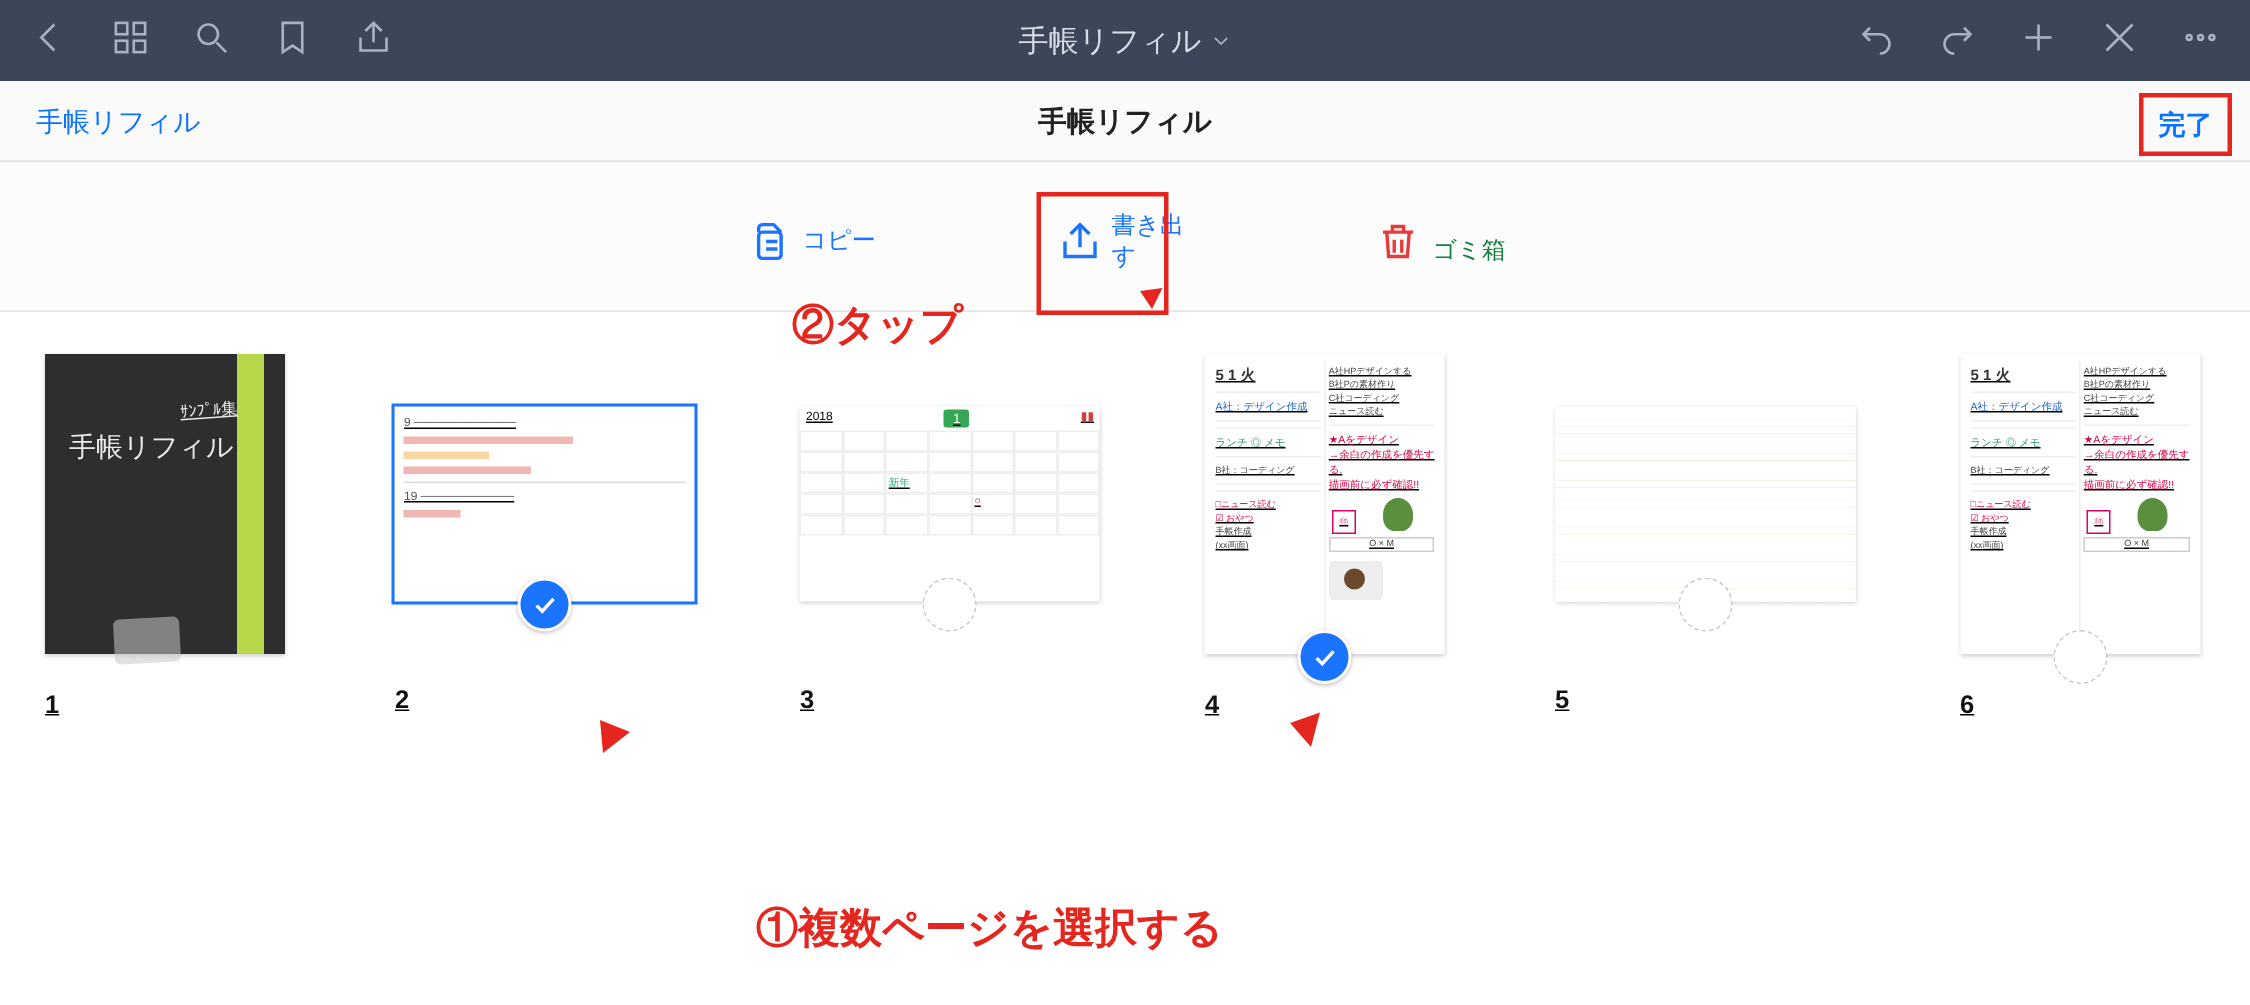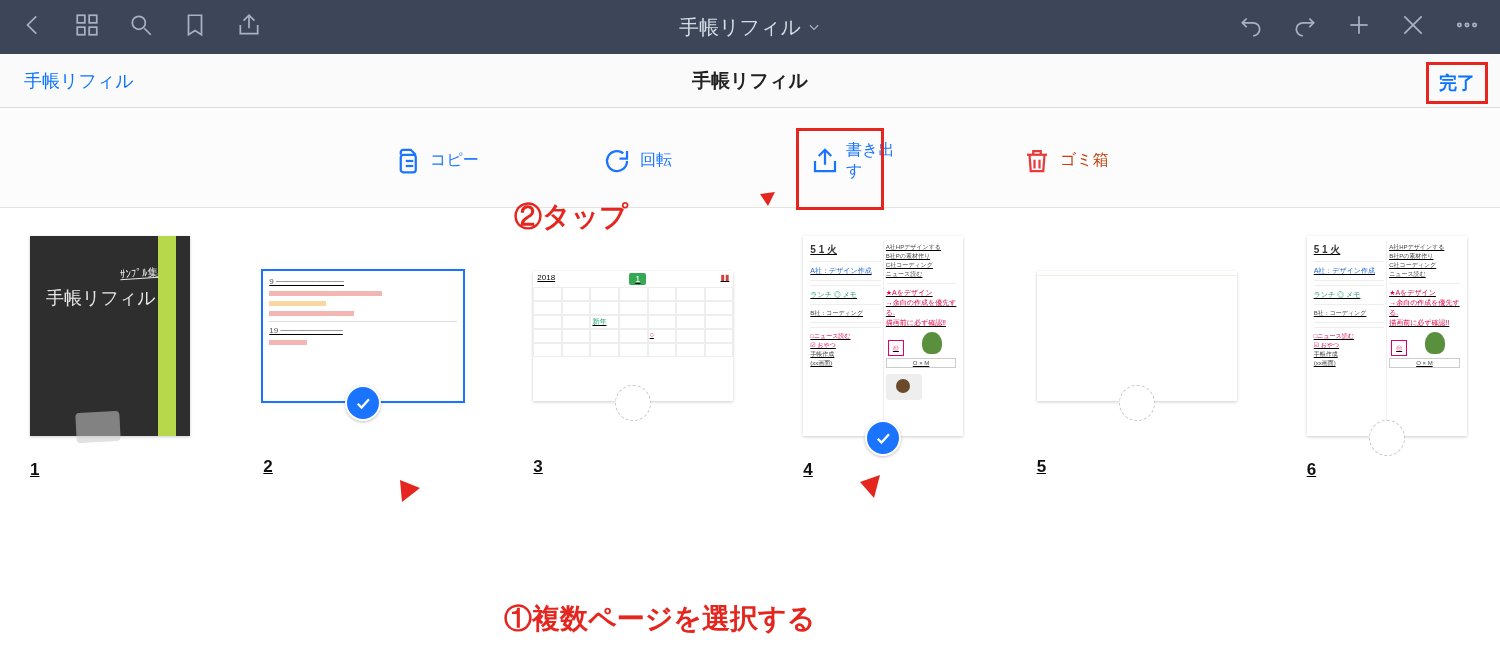--- a/index.html
+++ b/index.html
@@ -19,21 +19,21 @@
   .selhdr .done { color:#0b74ff; font-size:18px; font-weight:600; padding:6px 10px; display:inline-block; }
   .red-box { border:3px solid #e4261f; }
   
   .actions { height:100px; background:#fcfcfc; border-bottom:1px solid #e3e3e3; display:flex; align-items:center; justify-content:center; gap:120px; padding-top:6px; }
   .action { display:flex; flex-direction:row; align-items:center; gap:6px; width:90px; }
   .action .ico { width:34px; height:34px; display:flex; align-items:center; justify-content:center; }
   .action .ico svg { width:30px; height:30px; fill:none; stroke-width:1.8; }
   .action .lbl { font-size:16px; }
   .blue { color:#1a74ff; }
   .blue svg { stroke:#1a74ff; }
-  .redc { color:#c2410c; }
+  .redc { color:#15803d;align-items:flex-end; }
   .redc svg { stroke:#e83a3a; }
   .action.export-wrap { position:relative; }
   .export-redbox { position:absolute; left:-14px; top:-12px; width:88px; height:82px; border:3px solid #e4261f; pointer-events:none; }
   
   .thumbs { display:flex; padding:28px 30px 0 30px; gap:70px; position:relative; }
   .cell { display:flex; flex-direction:column; align-items:flex-start; width:200px;text-decoration:underline; }
   .thumb { width:160px; height:200px; position:relative; background:#fff; }
   .thumb.portrait { box-shadow:0 1px 3px rgba(0,0,0,.2); }
   .thumb.wide { width:200px; height:130px; box-shadow:0 1px 3px rgba(0,0,0,.2); }
   .thumb.wide.sel { outline:2px solid #1a74ff; }
@@ -147,29 +147,20 @@
     <span class="ico">
         <svg viewBox="0 0 24 24">
           <rect x="7" y="7" width="12" height="14" rx="2"></rect>
           <path d="M7 7V5a2 2 0 0 1 2-2h6l4 4"></path>
           <line x1="11" y1="12" x2="17" y2="12"></line>
           <line x1="11" y1="16" x2="17" y2="16"></line>
         </svg>
       </span>
     <span class="lbl">コピー</span>
   </div>
-  <div class="action blue">
-    <span class="ico">
-        <svg viewBox="0 0 24 24">
-          <path d="M20 12a8 8 0 1 1-3-6.2"></path>
-          <polyline points="20 4 20 10 14 10"></polyline>
-        </svg>
-      </span>
-    <span class="lbl">回転</span>
-  </div>
   <div class="action blue export-wrap">
     <div class="export-redbox"></div>
     <span class="ico">
         <svg viewBox="0 0 24 24">
           <path d="M4 12v8h16v-8"></path>
           <path d="M12 3v12"></path>
           <polyline points="7 8 12 3 17 8"></polyline>
         </svg>
       </span>
     <span class="lbl">書き出す</span>
@@ -357,21 +348,21 @@
             </div>
           <div style="border:1px solid #ccc;font-size:6px;padding:1px;text-align:center;">O × M</div>
         </div>
       </div>
       <div class="selbadge empty"></div>
     </div>
     <div class="pagenum">6</div>
   </div>
 </div>
 
-<div class="ann" style="left:514px; top:198px;">
+<div class="ann" style="left:528px; top:198px;">
   <span>②タップ</span>
 </div>
 <svg class="ann" style="left:680px; top:180px; width:120px; height:60px; overflow:visible;" viewBox="0 0 120 60">
   <path d="M5 50 Q 50 45 95 12" class="arrow-thin"></path>
   <polygon class="arrowhead" points="95,12 80,14 88,26"></polygon>
 </svg>
 
 <div class="ann" style="left:504px; top:600px;">
   <span>①複数ページを選択する</span>
 </div>

